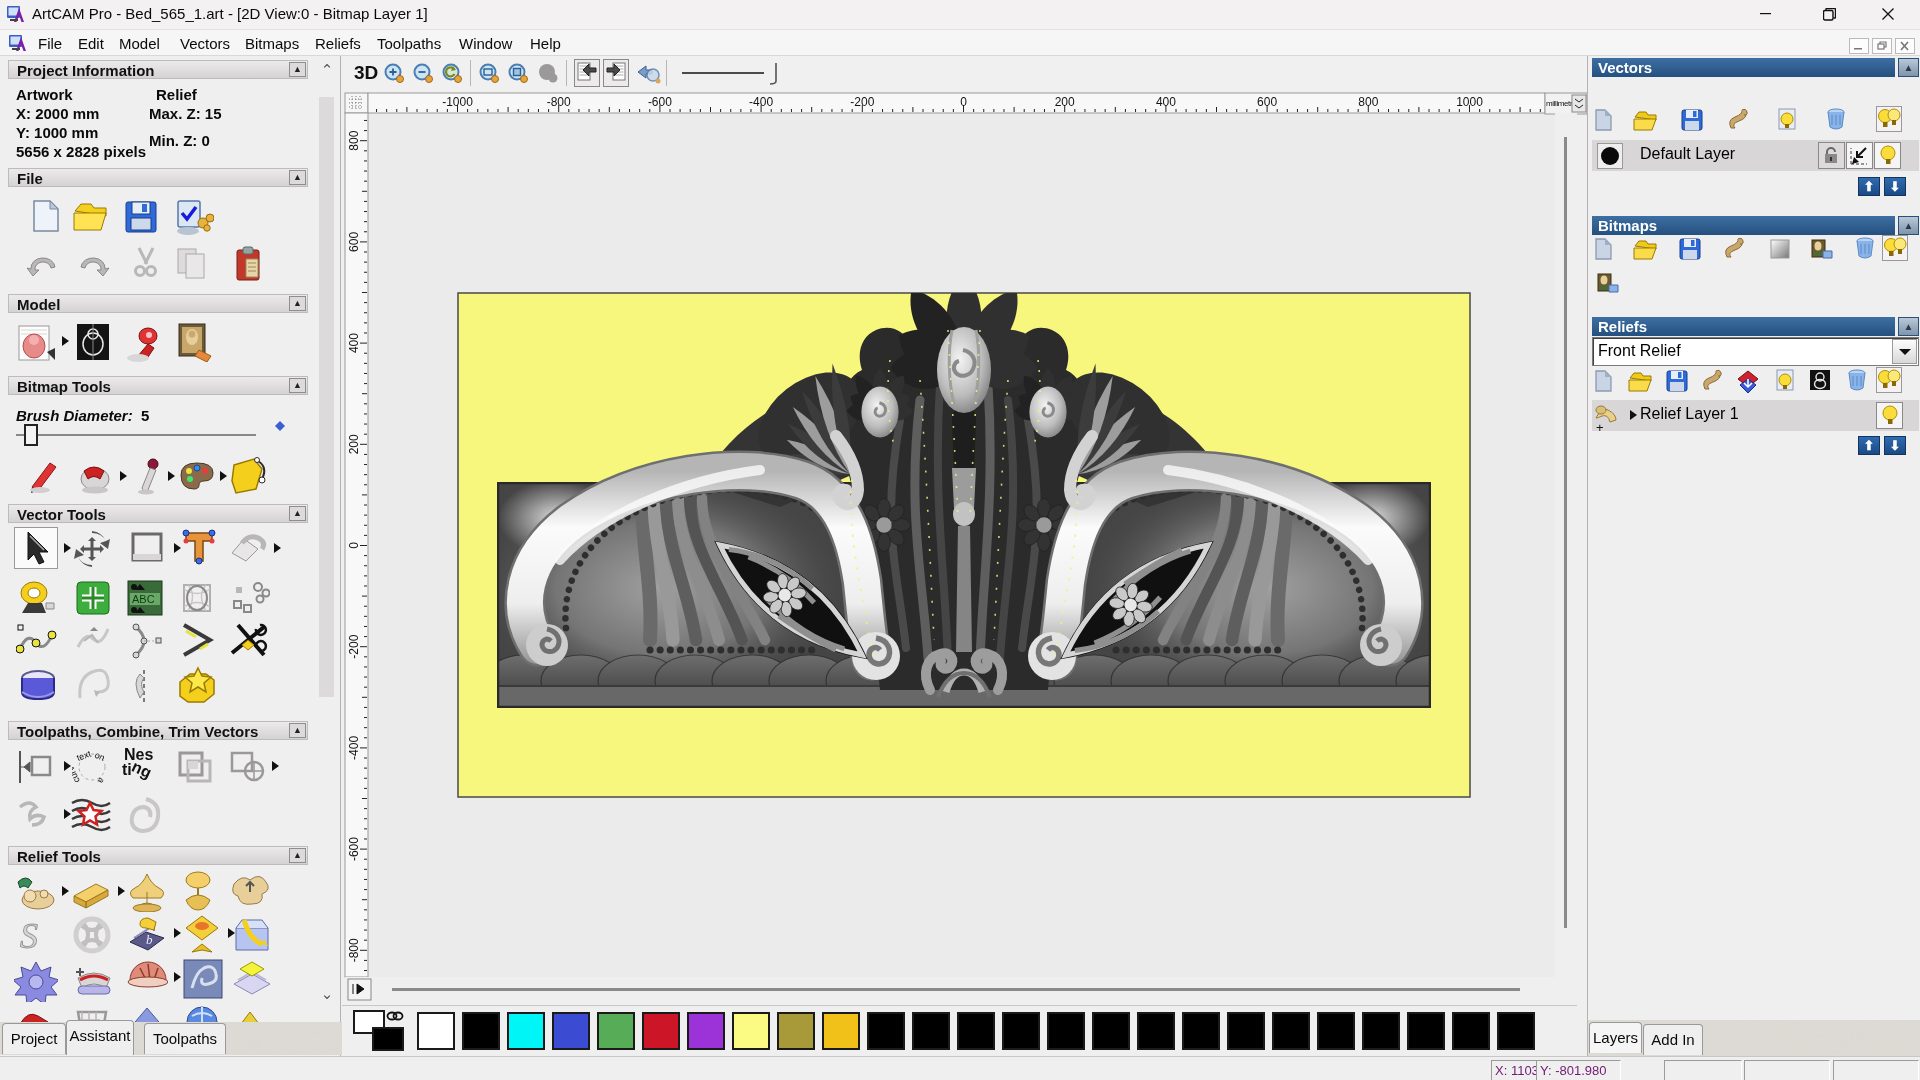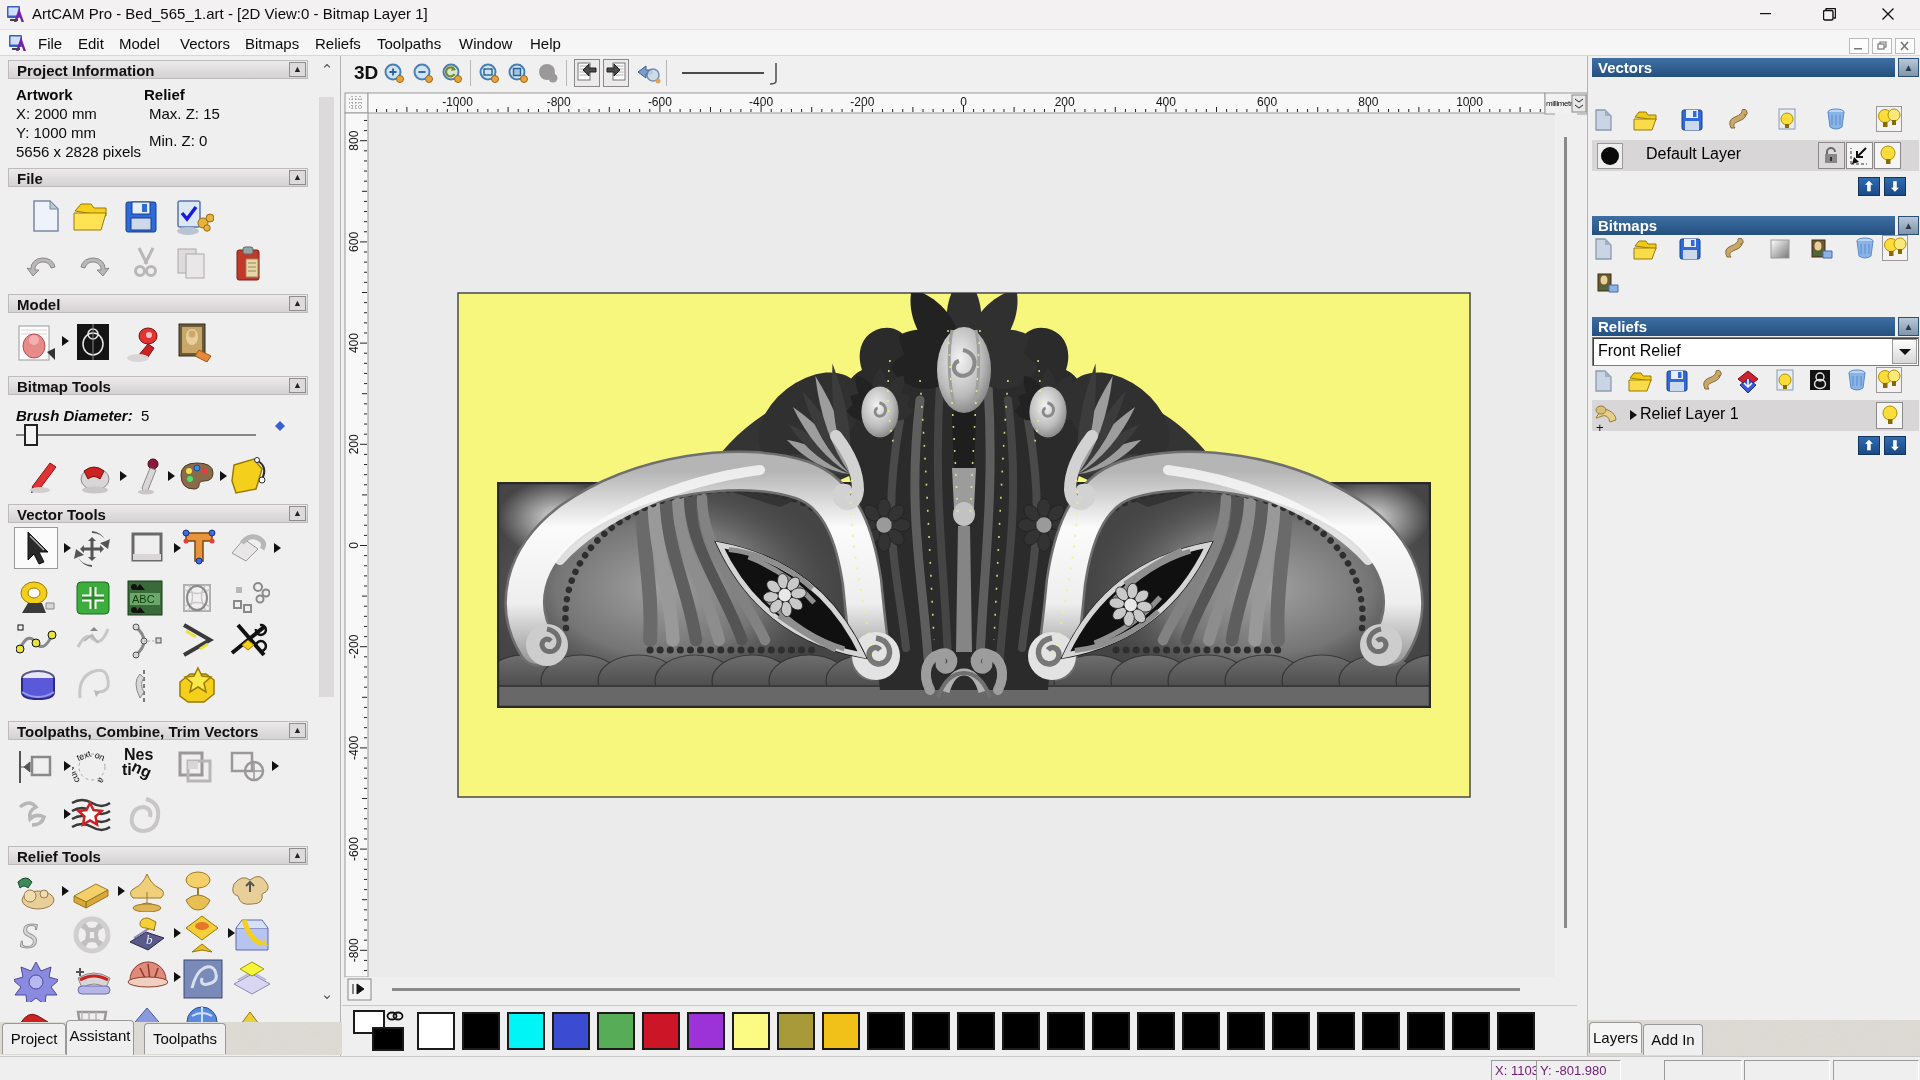--- a/index.html
+++ b/index.html
@@ -10,21 +10,21 @@
 #titlebar { left:0; top:0; width:1920px; height:29px; background:#f3f1f2; }
 #titletext { left:32px; top:5px; font-size:15px; color:#0a0a0a; }
 
 #menubar { left:0; top:29px; width:1920px; height:27px; background:#f7f6f6; border-top:1px solid #e2e0e1; border-bottom:1px solid #d8d8d8; }
 .menuitem { position:absolute; top:5px; font-size:15px; color:#0a0a0a; }
 
 #leftpanel { left:0; top:56px; width:341px; height:1024px; background:#f0efef; border-right:1px solid #b5b2b2; }
 .sechdr { position:absolute; left:8px; width:300px; height:19px; background:linear-gradient(#eceaea,#d4d2d2); border:1px solid #bdbbbb;padding-left:22px; }
 .sechdr .t { position:absolute; left:8px; top:1px; font-weight:bold; font-size:15px; color:#111; }
 .sechdr .btn { position:absolute; right:1px; top:1px; width:17px; height:15px; background:#dcdada; border:1px solid #8f8d8d; text-align:center; line-height:13px; font-size:9px; color:#222; }
-.ptext { position:absolute; font-size:15px; color:#0a0a0a; }
+.ptext { position:absolute; font-size:15px; color:#0a0a0a;font-weight:bold; }
 .pbold { font-weight:bold; }
 
 #lsb { left:316px; top:57px; width:22px; height:956px; background:#f0efef; }
 #lsb .thumb { position:absolute; left:3px; top:40px; width:15px; height:600px; background:#dcdada; }
 .sbarrow { position:absolute; left:0px; width:22px; font-size:15px; color:#555; text-align:center; }
 
 .tab { position:absolute; height:31px; background:#f0efef; border:1px solid #9a9898; border-bottom:none; border-radius:4px 4px 0 0; font-size:15px; color:#0a0a0a; text-align:center; padding-top:6px; }
 #tabstrip-l { left:0px; top:1022px; width:345px; height:33px; background:#d9d6cf; }
 
 #toolbar { left:342px; top:56px; width:1245px; height:36px; background:#f1f0f0; }
@@ -101,21 +101,21 @@
 </div>
 
 <div class="abs" id="leftpanel"></div>
 <div class="abs" id="leftcontent" style="left:0;top:56px;width:341px;height:966px;overflow:hidden">
 
   <div class="sechdr" style="top:4px">
       <span class="t">Project Information</span>
       <span class="btn">▲</span>
     </div>
   <div class="ptext pbold" style="left:16px;top:30px">Artwork</div>
-  <div class="ptext pbold" style="left:144px;top:30px">Relief</div>
+  <div class="ptext pbold" style="left:156px;top:30px">Relief</div>
   <div class="ptext" style="left:16px;top:49px">X: 2000 mm</div>
   <div class="ptext" style="left:149px;top:49px">Max. Z: 15</div>
   <div class="ptext" style="left:16px;top:68px">Y: 1000 mm</div>
   <div class="ptext" style="left:149px;top:76px">Min. Z: 0</div>
   <div class="ptext" style="left:16px;top:87px">5656 x 2828 pixels</div>
 
   <div class="sechdr" style="top:112px">
       <span class="t">File</span>
       <span class="btn">▲</span>
     </div>
@@ -1158,21 +1158,21 @@
       </svg>
       <svg class="abs" style="left:288px;top:50px" width="26" height="27" viewBox="0 0 26 27">
         <rect x="0.5" y="0.5" width="25" height="25" fill="#f4f2f2" stroke="#9a9898"></rect>
         <circle cx="9" cy="10" r="6.5" fill="#fadc3a" stroke="#b09000"></circle>
         <rect x="7" y="16" width="4.5" height="5" fill="#8a6a00"></rect>
         <circle cx="18" cy="9" r="6" fill="#fae87a" stroke="#b09000"></circle>
         <rect x="16" y="14" width="4" height="5" fill="#8a6a00"></rect>
       </svg>
     </div>
   <div class="layerrow" style="top:84px">
-      <span class="t" style="left:54px">Default Layer</span>
+      <span class="t" style="left:48px">Default Layer</span>
     </div>
     <div class="abs" style="left:9px;top:87px;width:26px;height:26px;background:#efeeee;border:1px solid #9a9898"></div>
 <svg class="abs" style="left:12px;top:90px" width="20" height="20">
       <circle cx="10" cy="10" r="9" fill="#0a0a0a"></circle>
     </svg>
 <div class="abs" style="left:230px;top:86px;width:27px;height:27px;background:#dcdada;border:1px solid #8a8888"></div>
 <svg class="abs" style="left:233px;top:89px" width="21" height="21">
       <rect x="4" y="9" width="12" height="9" fill="#8a8888"></rect>
       <path d="M6 9 v-2 a4 4 0 0 1 8 0" fill="none" stroke="#6a6868" stroke-width="2"></path>
       <path d="M9 12 h2 v4 h-2 z" fill="#333"></path>

